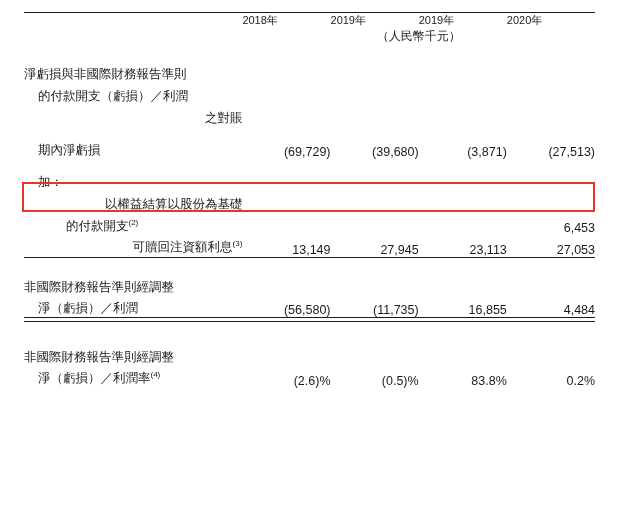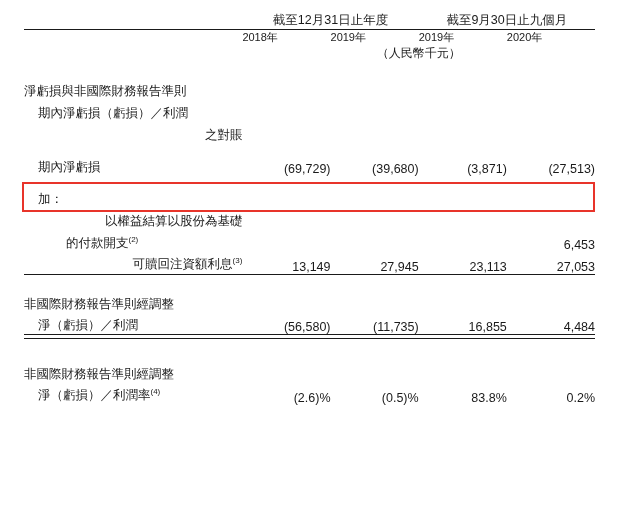--- a/index.html
+++ b/index.html
@@ -119,25 +119,20 @@
   <table class="fin">
     <colgroup>
       <col class="c-label">
       <col class="c-num">
       <col class="c-num">
       <col class="c-num">
       <col class="c-num">
     </colgroup>
     <tbody>
 
-      <tr>
-        <td></td>
-        <td class="hdr-group" colspan="2">截至12月31日止年度</td>
-        <td class="hdr-group" colspan="2">截至9月30日止九個月</td>
-      </tr>
       <tr class="hdr-rule">
         <td></td>
         <td colspan="2"></td>
         <td colspan="2"></td>
       </tr>
 
       <tr>
         <td></td>
         <td class="hdr-year">2018年</td>
         <td class="hdr-year">2019年</td>
@@ -151,21 +146,21 @@
       </tr>
       <tr class="spacer-md">
           <td colspan="5"></td>
         </tr>
 
       <tr class="row-h">
         <td class="label">淨虧損與非國際財務報告準則</td>
         <td colspan="4"></td>
       </tr>
       <tr class="row-h">
-        <td class="label ind1">期內淨虧損（虧損）／利潤</td>
+        <td class="label ind1">的付款開支（虧損）／利潤</td>
         <td colspan="4"></td>
       </tr>
       <tr class="row-h">
         <td class="label ind2">之對賬</td>
         <td colspan="4"></td>
       </tr>
       <tr class="spacer-sm">
           <td colspan="5"></td>
         </tr>
 

